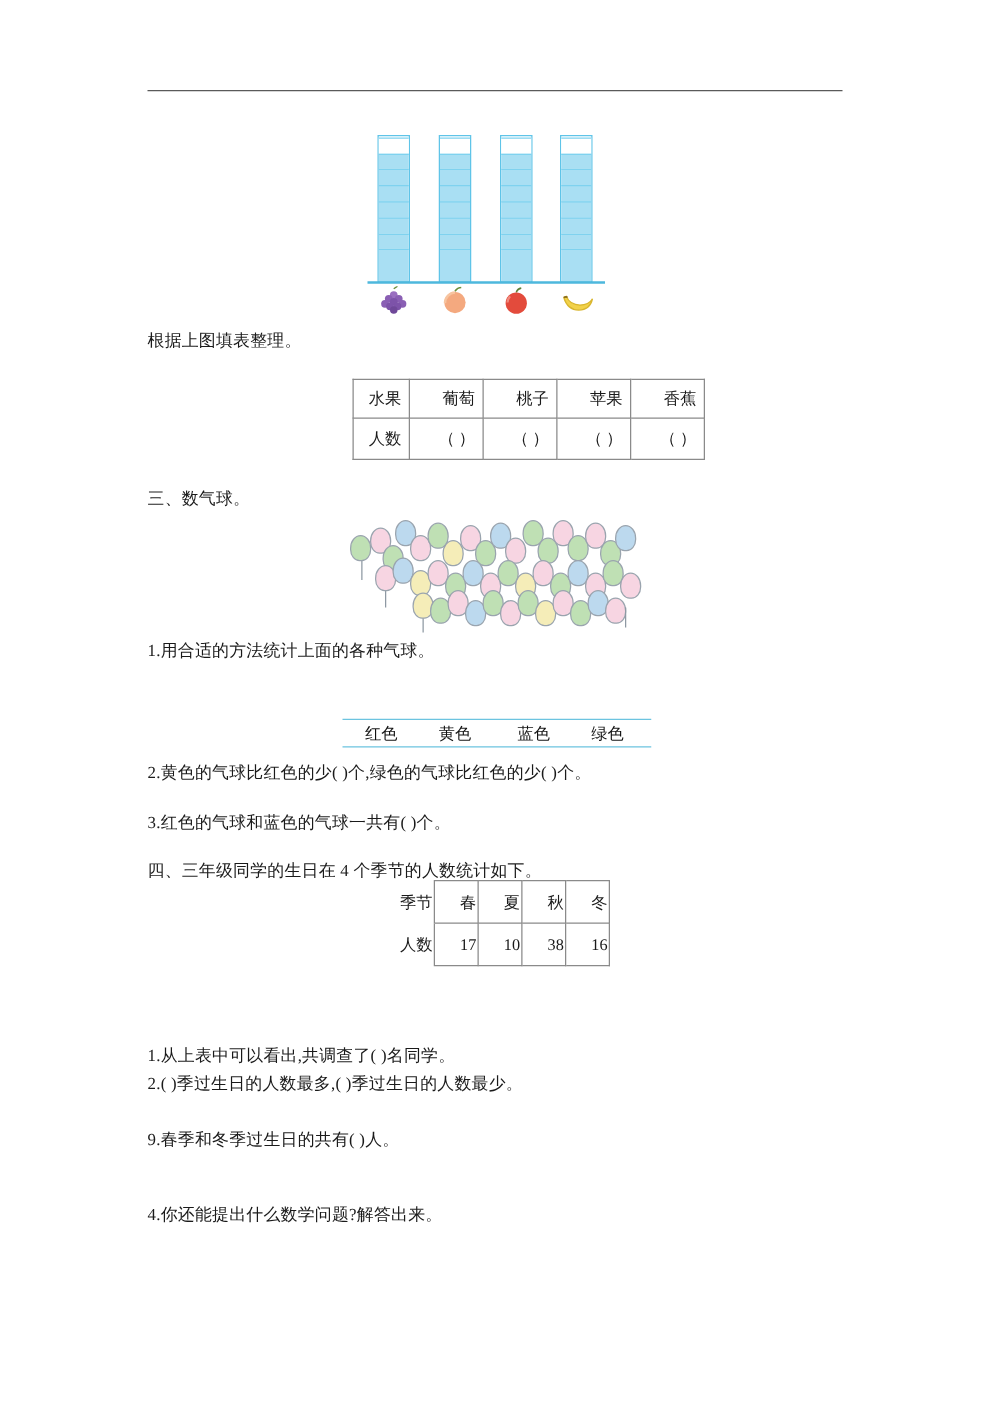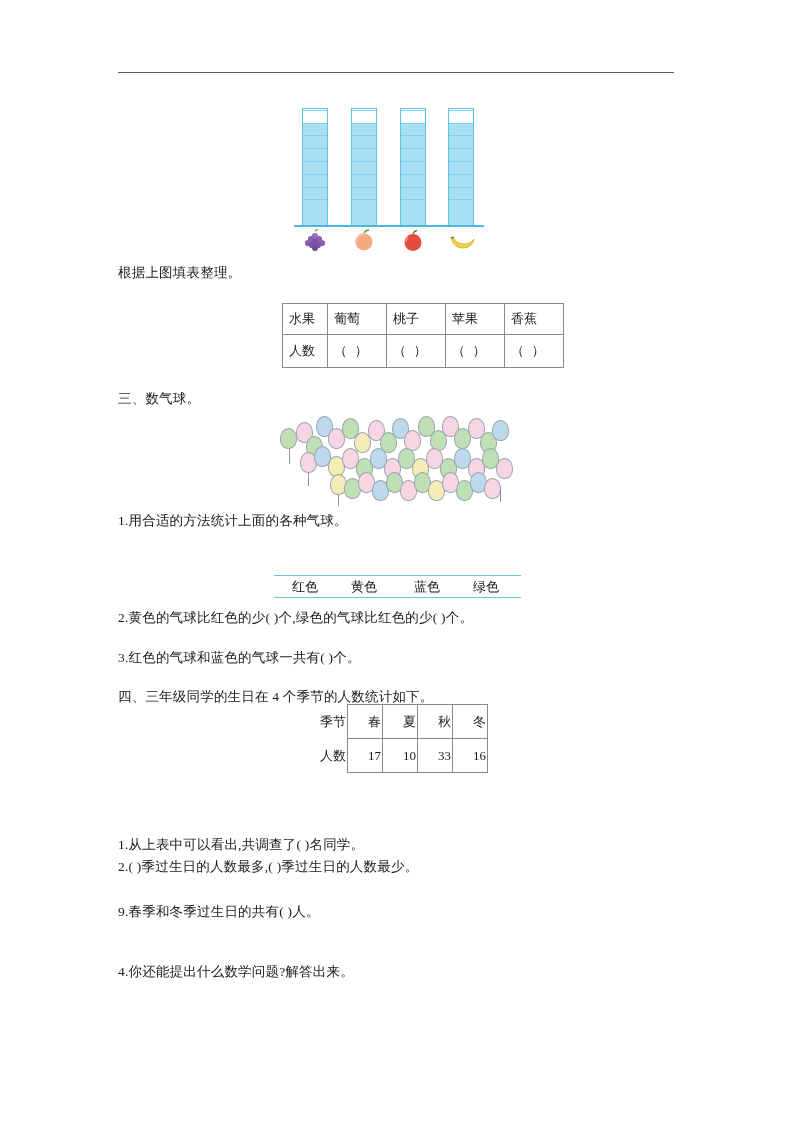--- a/index.html
+++ b/index.html
@@ -100,26 +100,26 @@
   .fruit-table {
     position: absolute;
     left: 282px;
     top: 303px;
     border-collapse: collapse;
     font-size: 13px;
   }
   .fruit-table td {
     border: 1px solid #8a8a8a;
     height: 30px;
-    text-align: left;
+    text-align: right;
     padding: 0 6px;
     white-space: nowrap;
   }
   .fruit-table td.lbl { width: 32px; }
-  .fruit-table td.col { width: 46px; font-family: Liberation Mono, monospace; }
+  .fruit-table td.col { width: 46px; }
   .fruit-table tr.row-people td { height: 32px; }
 
   
   .balloons {
     position: absolute;
     left: 272px;
     top: 408px;
     width: 250px;
     height: 95px;
   }
@@ -387,21 +387,21 @@
       <td class="lblnb">季节</td>
       <td>春</td>
       <td>夏</td>
       <td>秋</td>
       <td>冬</td>
     </tr>
     <tr>
       <td class="lblnb">人数</td>
       <td>17</td>
       <td>10</td>
-      <td>33</td>
+      <td>38</td>
       <td>16</td>
     </tr>
   </tbody>
     </table>
 
   <div class="tline" style="left:118px; top:799px;margin-top:36px;">1.从上表中可以看出,共调查了(          )名同学。</div>
   <div class="tline" style="left:118px; top:857px;text-align:center;">2.(          )季过生日的人数最多,(          )季过生日的人数最少。</div>
   <div class="tline" style="left:118px; top:902px;">9.春季和冬季过生日的共有(          )人。</div>
   <div class="tline" style="left:118px; top:962px;">4.你还能提出什么数学问题?解答出来。</div>
 

